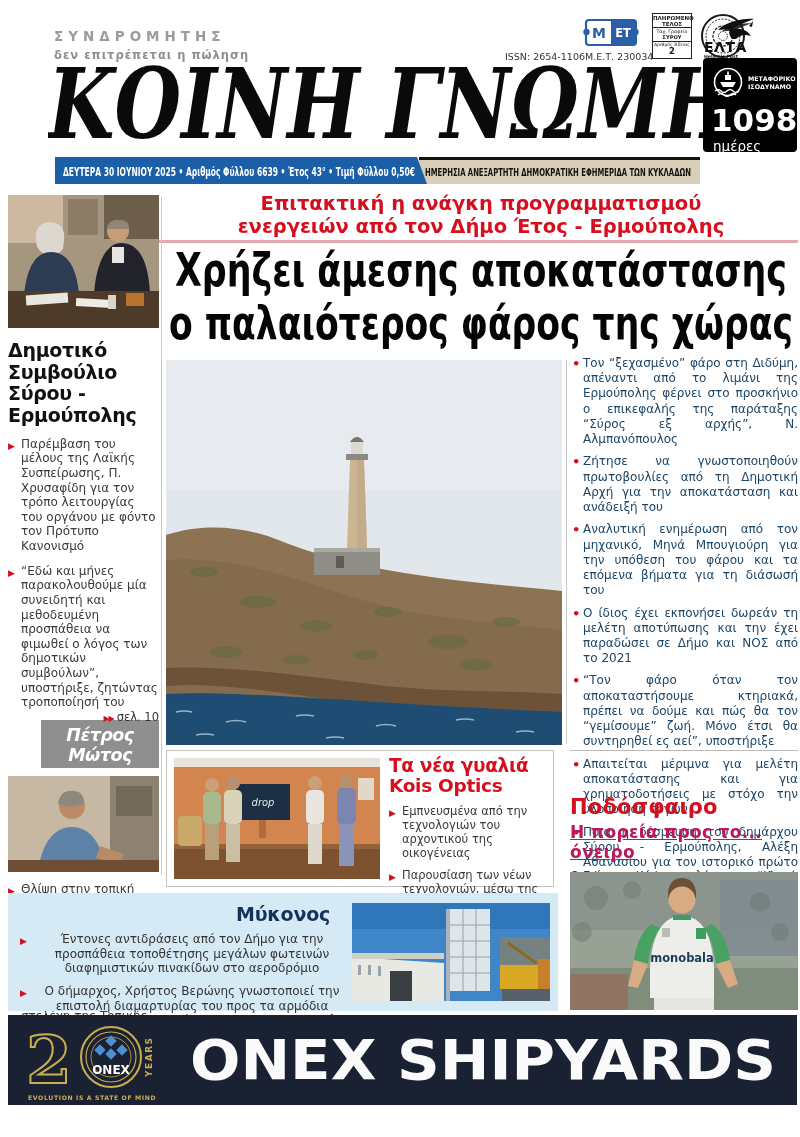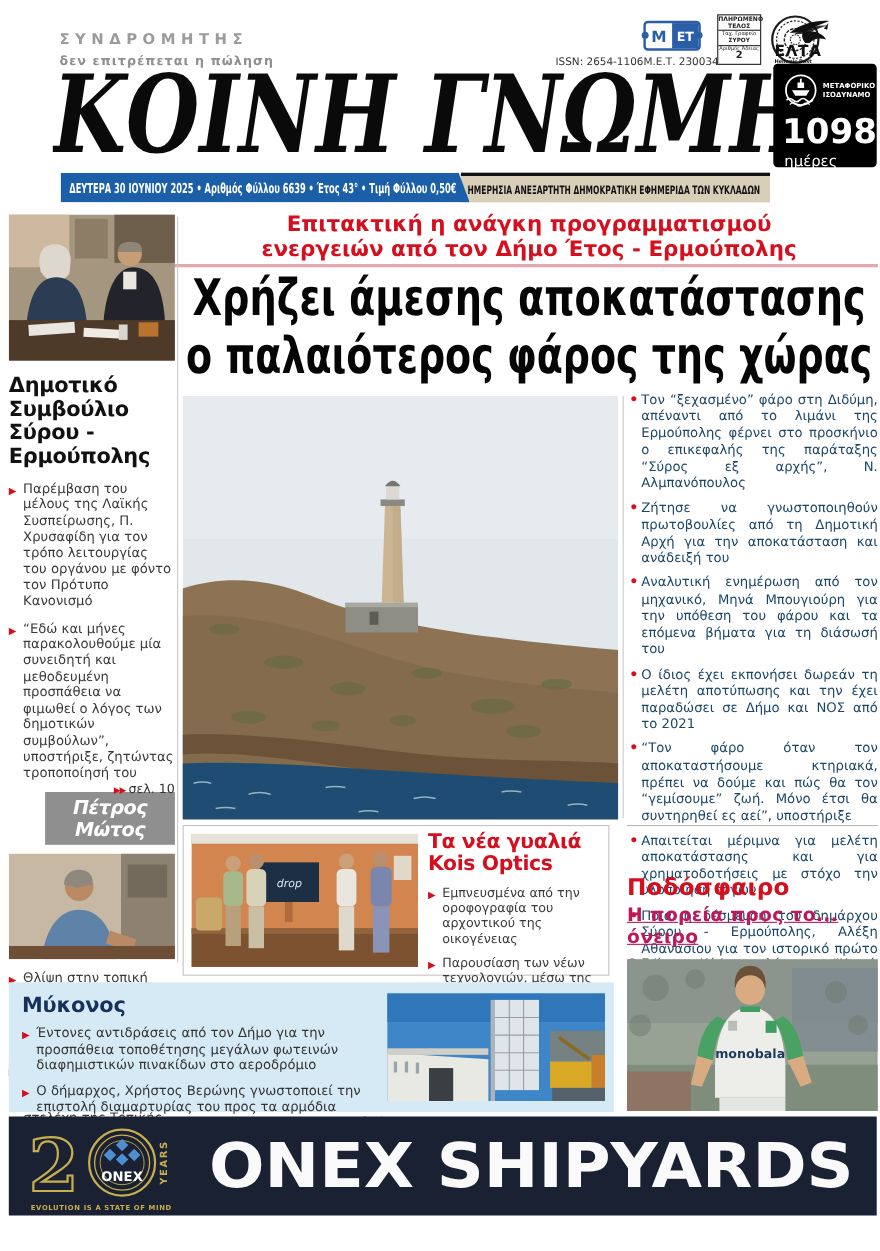--- a/index.html
+++ b/index.html
@@ -84,21 +84,21 @@
   
   .foot-rule{position:absolute;left:570px;top:750px;width:228px;height:1px;background:#b9b9b9;}
   .football{position:absolute;left:570px;top:756px;width:228px;}
   .foot-section{color:#d50f1e;font-weight:800;font-size:21px;letter-spacing:0.2px;line-height:1.1;margin-top:40px;}
   .foot-sub{color:#be185d;font-weight:800;font-size:17px;margin-top:3px;letter-spacing:0.3px;text-decoration:underline;}
   .football .tri-item{margin-top:7px;font-size:11.8px;padding-left:0;color:#3a3a3a;}
   .foot-photo{position:absolute;left:570px;top:872px;}
 
   
   .myk-box{position:absolute;left:8px;top:893px;width:550px;height:118px;background:#d6eaf5;
-           box-sizing:border-box;padding:10px 12px;}
+           box-sizing:border-box;padding:10px 12px;text-align:center;}
   .myk-title{color:#16325c;font-weight:800;font-size:19px;margin-bottom:7px;letter-spacing:-0.2px;}
   .myk-box .tri-item{width:318px;font-size:12px;color:#333;margin-bottom:8px;}
   .myk-photo{position:absolute;right:8px;top:10px;}
 
   
   .banner{position:absolute;left:8px;top:1015px;width:789px;height:90px;background:#1a2132;}
   .onex-logo{position:absolute;left:18px;top:4px;}
   .banner-brand{position:absolute;left:170px;top:14px;}
 </style>
 </head>
@@ -317,21 +317,21 @@
         <circle cx="141" cy="25" r="7" fill="#caa07a"></circle>
           <rect x="132" y="32" width="18" height="34" rx="5" fill="#e8e6df"></rect>
           <rect x="134" y="66" width="14" height="40" fill="#ded9cc"></rect>
         <circle cx="172" cy="23" r="7" fill="#b98f6e"></circle>
           <rect x="163" y="30" width="19" height="36" rx="5" fill="#7a86b0"></rect>
           <rect x="165" y="66" width="15" height="42" fill="#8a94b8"></rect>
       </g>
     </svg>
     <div class="kois-text">
       <div class="kois-title">Τα νέα γυαλιά Kois Optics</div>
-      <div class="tri-item"><span class="tri"></span><span>Εμπνευσμένα από την οροφογραφία του αρχοντικού της οικογένειας</span></div>
+      <div class="tri-item"><span class="tri"></span><span>Εμπνευσμένα από την τεχνολογιών του αρχοντικού της οικογένειας</span></div>
       <div class="tri-item"><span class="tri"></span><span>Παρουσίαση των νέων τεχνολογιών, μέσω της επαυξημένης πραγματικότητας</span>
         <span class="pageref"><span class="pr-ar"></span><span class="pr-pg">σελ. 7</span></span>
       </div>
     </div>
   </div>
 
   <div class="foot-rule"></div>
   <div class="football">
     <div class="foot-section">Ποδόσφαιρο</div>
     <div class="foot-sub">Η πορεία προς το... όνειρο</div>

